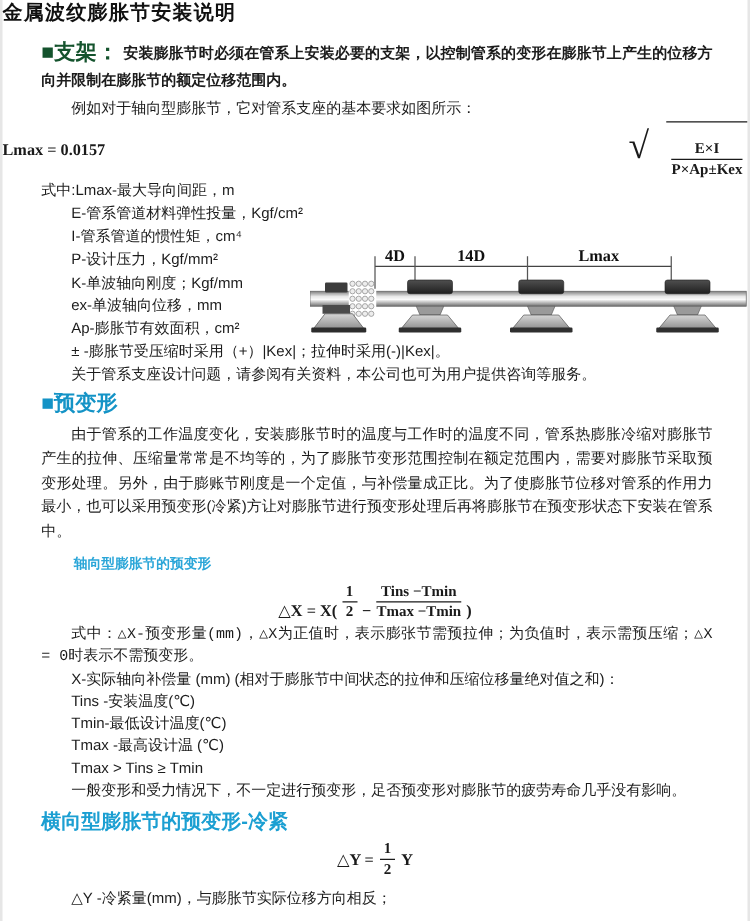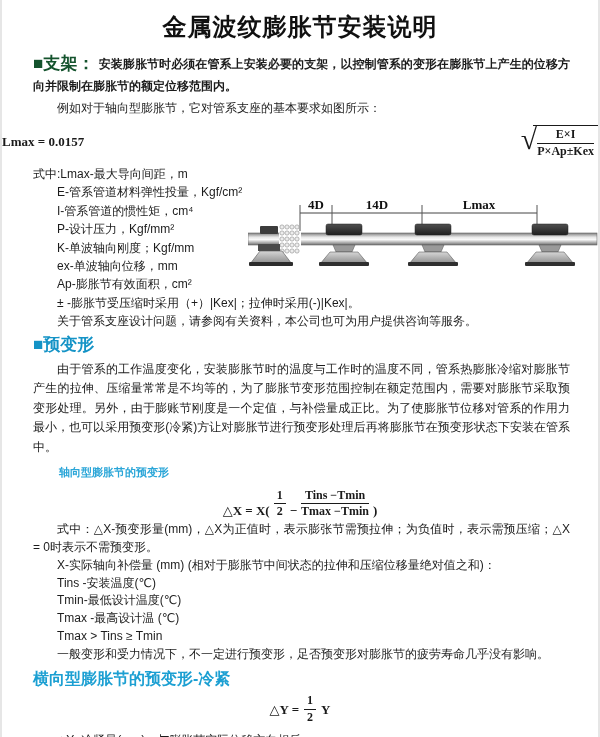--- a/index.html
+++ b/index.html
@@ -1,44 +1,44 @@
 <!DOCTYPE html>
 <html><head>
 <meta charset="utf-8">
 <style>
   html,body{margin:0;padding:0;background:#fff;}
   body{font-family:"Liberation Sans","DejaVu Sans",sans-serif;color:#1c1c1c;}
   .page{position:relative;width:600px;height:737px;box-sizing:border-box;background:#fff;
         border-left:2px solid #e6e6e6;border-right:2px solid #e6e6e6;overflow:hidden;}
-  .title{margin:0;padding-top:11px;text-align:center;font-size:24px;font-weight:bold;color:#101010;letter-spacing:1px;}
+  .title{margin:0;padding-top:0;font-size:16px;font-weight:bold;color:#101010;letter-spacing:1px;}
   .para{margin:0 28px 0 31px;font-size:12px;line-height:22px;text-align:justify;}
   .first{margin-top:10px;}
   .sec-header{color:#14532d;font-size:17px;font-weight:bold;margin-right:4px;vertical-align:-1px;}
   .bold-text{font-weight:bold;}
   .indent{text-indent:24px;}
   .formula{text-align:center;font-family:"Liberation Serif","DejaVu Serif",serif;font-weight:bold;font-size:13px;color:#1a1a1a;}
   .f1{margin-top:3px;height:40px;display:flex;align-items:center;justify-content:space-between;gap:6px;}
   .frac{display:inline-block;vertical-align:middle;text-align:center;line-height:1.15;font-size:12px;}
   .frac .num{display:block;border-bottom:1px solid #1a1a1a;padding:0 3px 1px;}
   .frac .den{display:block;padding-top:1px;}
   .sqrt{display:inline-flex;align-items:center;}
   .rad{font-size:30px;font-weight:400;line-height:1;margin-right:-4px;transform:translateY(-3px);}
-  .radicand{display:inline-block;border-top:1.5px solid #1a1a1a;padding:2px 4px 0 4px;}
+  .radicand{display:inline-block;border-top:1.5px solid #1a1a1a;padding:14px 4px 0 4px;margin-left:18px;}
   .defs{margin:3px 0 0 31px;font-size:12px;line-height:18.4px;}
   .def-line{white-space:nowrap;}
   .ind{padding-left:24px;}
   .diagram{position:absolute;left:246px;top:194px;width:352px;height:100px;}
   .sec-h{margin:2px 0 0 31px;font-size:17px;font-weight:bold;color:#1493c6;height:23px;}
   .body-p{margin-top:4px;line-height:19.5px;}
   .sub-h{font-weight:bold;}
   .axial-h{margin:8px 0 0 57px;font-size:11px;color:#2ba6d8;}
   .lateral-h{margin:5px 0 0 31px;font-size:16px;color:#1b9fd2;}
   .f2{margin-top:3px;height:36px;display:flex;align-items:flex-end;justify-content:center;gap:4px;}
   .defs2{margin:2px 28px 0 31px;font-size:12px;line-height:17.8px;}
-  .wrapline{text-indent:24px;text-align:justify;margin:0;}
+  .wrapline{text-indent:24px;text-align:justify;margin:0;font-family:Liberation Mono, monospace;}
   .f3{margin-top:5px;height:30px;display:flex;align-items:center;justify-content:center;gap:5px;}
   .lastnote{margin-top:7px;}
   svg text{font-family:"Liberation Serif","DejaVu Serif",serif;font-weight:bold;font-size:13px;fill:#111;}
 </style>
 </head>
 <body>
 
 <div class="page">
 
   <h1 class="title">金属波纹膨胀节安装说明</h1>

